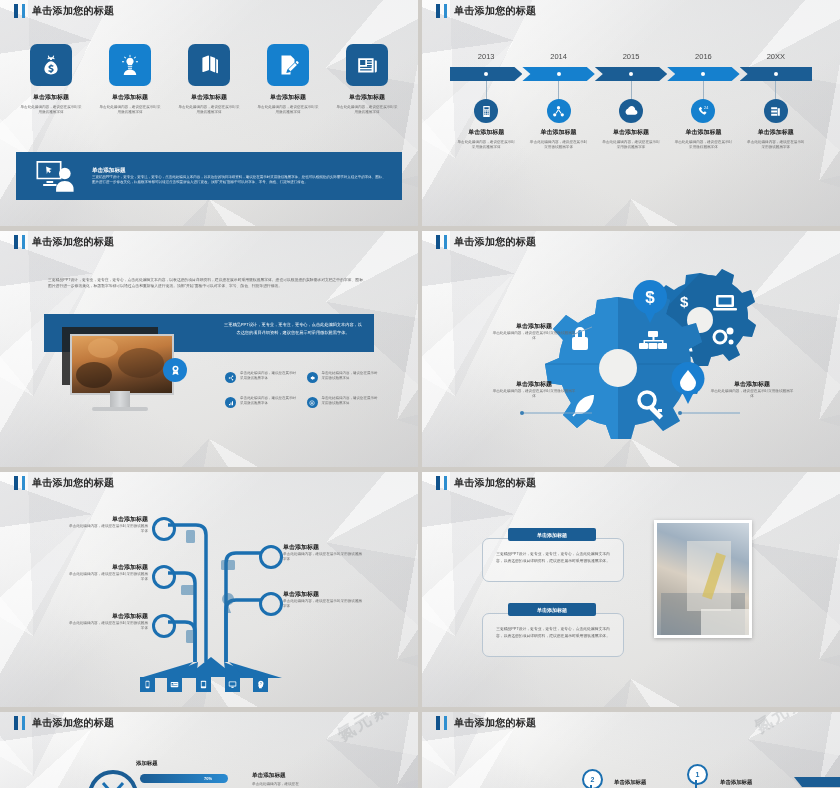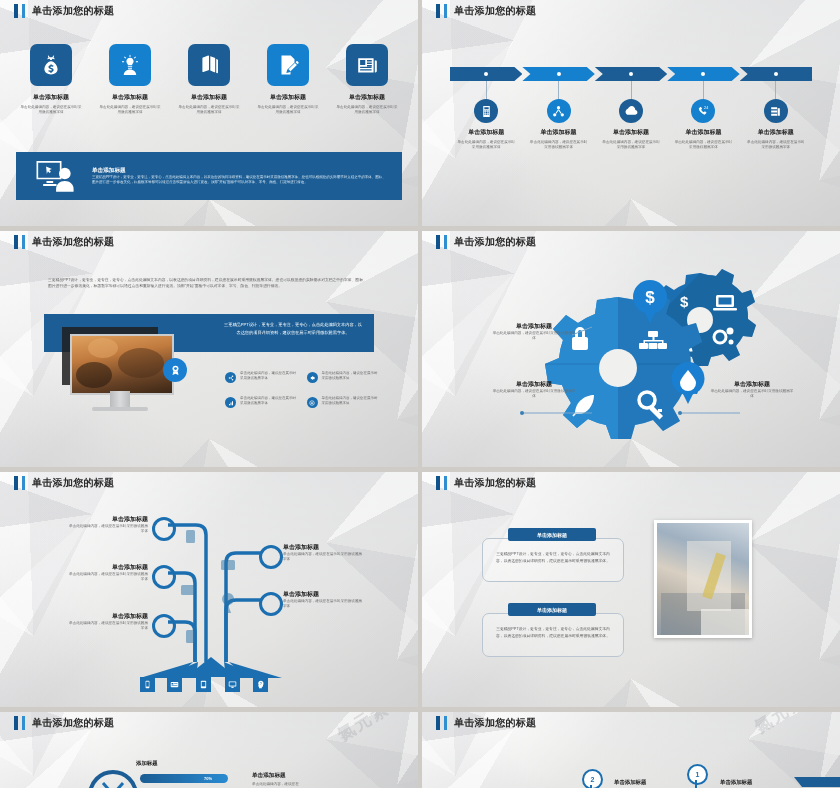--- a/index.html
+++ b/index.html
@@ -213,20 +213,27 @@
 
   <div class="slide">
     <div class="poly"></div>
     <div class="inner">
       <div class="title">
         <span class="tbar1"></span>
         <span class="tbar2"></span>
         <span class="ttxt">单击添加您的标题</span>
       </div>
 
+      <div class="years">
+        <span>2013</span>
+        <span>2014</span>
+        <span>2015</span>
+        <span>2016</span>
+        <span>20XX</span>
+      </div>
 
       <div class="chevs">
         <div class="chev" style="background:#1b5d94">
             <i></i>
           </div>
         <div class="chev" style="background:#1580ce">
             <i></i>
           </div>
         <div class="chev" style="background:#1b5d94">
             <i></i>

